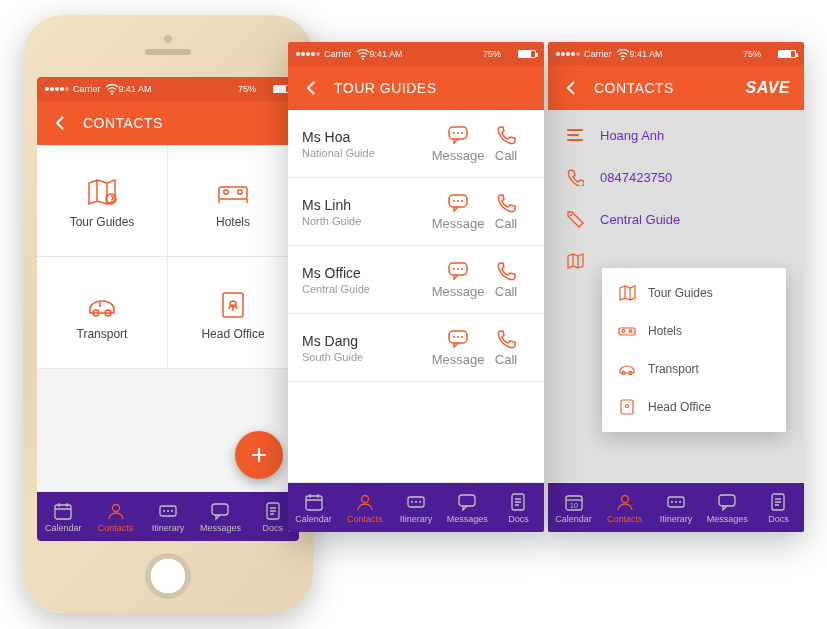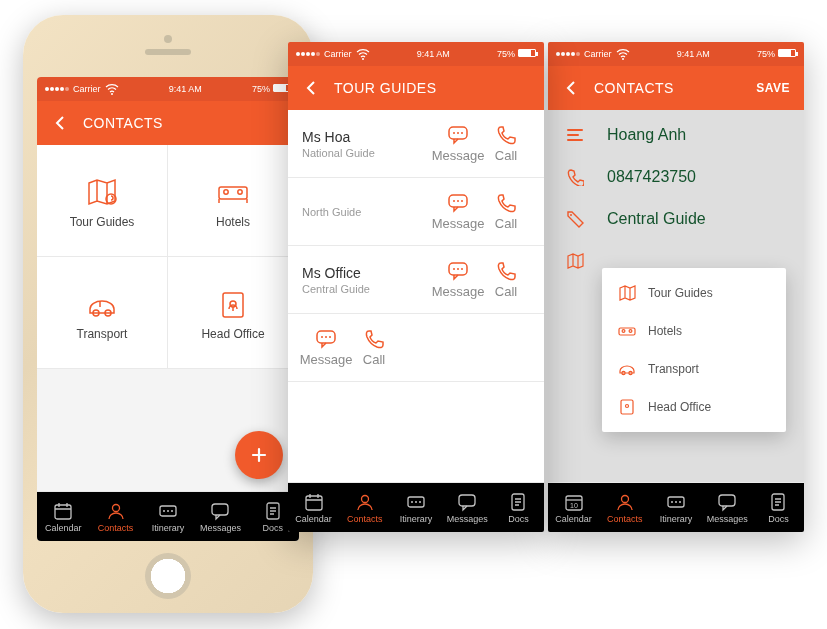--- a/index.html
+++ b/index.html
@@ -71,22 +71,22 @@
   .statusbar{
     height:24px;
     background:var(--orange-dark);
     color:#fff;
     font-size:9px;
     display:flex;align-items:center;
     padding:0 8px;
     font-weight:500;
   }
   .statusbar .sb-left{flex:0 0 auto;display:flex;align-items:center;gap:4px;}
-  .statusbar .sb-center{flex:1;text-align:center;}
-  .statusbar .sb-right{flex:0 0 auto;display:flex;align-items:flex-start;gap:3px;}
+  .statusbar .sb-center{flex:1;text-align:left;}
+  .statusbar .sb-right{flex:0 0 auto;display:flex;align-items:center;gap:17px;}
   .dots{display:inline-flex;gap:1px;}
   .dots i{width:4px;height:4px;border-radius:50%;background:#fff;display:inline-block;}
   .dots i.dim{background:rgba(255,255,255,.45);}
   .wifi{display:inline-block;}
   .batt{display:inline-block;width:18px;height:8px;border:1px solid #fff;border-radius:1px;position:relative;}
   .batt:after{content:"";position:absolute;right:-3px;top:2px;width:2px;height:4px;background:#fff;}
   .batt i{display:block;height:100%;width:75%;background:#fff;}
 
   
   .header{
@@ -95,21 +95,21 @@
     height:44px;
     display:flex;align-items:center;
     padding:0 14px;
     gap:12px;
     font-size:14px;
     letter-spacing:.5px;
   }
   .header .back{font-size:18px;line-height:1;}
   .header .title{font-weight:500;}
   .header .spacer{flex:1;}
-  .header .save{font-size:12px;font-weight:600;letter-spacing:.5px;}
+  .header .save{font-size:16px;font-weight:600;letter-spacing:.5px;font-style:italic;}
 
   
   .grid-cats{
     display:grid;
     grid-template-columns:1fr 1fr;
     grid-auto-rows:112px;
     background:var(--bg);
   }
   .cat{
     background:#fff;
@@ -143,23 +143,23 @@
   .action{
     display:flex;flex-direction:column;align-items:center;gap:2px;
     width:48px;
   }
   .action .ico{color:var(--orange);}
   .action .txt{font-size:13px;color:#8a8a8a;}
 
   
   .form-area{flex:1;position:relative;padding-top:4px;}
   .form-row{
-    display:flex;align-items:center;gap:23px;
+    display:flex;align-items:center;gap:16px;
     padding:12px 18px;
-    font-size:16px;color:#14532d;
+    font-size:13px;color:#6d28d9;
   }
   .form-row .ficon{color:var(--orange);width:18px;display:flex;justify-content:center;}
   .dropdown{
     position:absolute;
     left:54px; top:158px;
     width:184px;
     background:#fff;
     border-radius:2px;
     box-shadow:0 6px 20px rgba(0,0,0,.2);
     padding:6px 0;
@@ -167,21 +167,21 @@
   .dd-item{
     display:flex;align-items:center;gap:12px;
     padding:10px 16px;
     font-size:12px;color:#555;
   }
   .dd-item .dicon{color:var(--orange);width:18px;display:flex;}
 
   
   .tabbar{
     height:50px;
-    background:#000000;
+    background:#4c1d95;
     border-top:1px solid var(--divider);
     display:flex;
   }
   .tab{
     flex:1;
     display:flex;flex-direction:column;align-items:center;justify-content:center;
     gap:2px;
     color:var(--grey-light);
     font-size:9px;
   }
@@ -465,20 +465,21 @@
           <span class="ico">
             <svg width="22" height="22">
               <use href="#i-call"></use>
             </svg>
           </span>
           <span class="txt">Call</span>
         </div>
     </div>
     <div class="guide-row">
       <div class="info">
+        <div class="name">Ms Linh</div>
         <div class="role">North Guide</div>
       </div>
       <div class="action">
           <span class="ico">
             <svg width="22" height="22">
               <use href="#i-msg"></use>
             </svg>
           </span>
           <span class="txt">Message</span>
         </div>
@@ -507,20 +508,24 @@
       <div class="action">
           <span class="ico">
             <svg width="22" height="22">
               <use href="#i-call"></use>
             </svg>
           </span>
           <span class="txt">Call</span>
         </div>
     </div>
     <div class="guide-row">
+      <div class="info">
+        <div class="name">Ms Dang</div>
+        <div class="role">South Guide</div>
+      </div>
       <div class="action">
           <span class="ico">
             <svg width="22" height="22">
               <use href="#i-msg"></use>
             </svg>
           </span>
           <span class="txt">Message</span>
         </div>
       <div class="action">
           <span class="ico">

